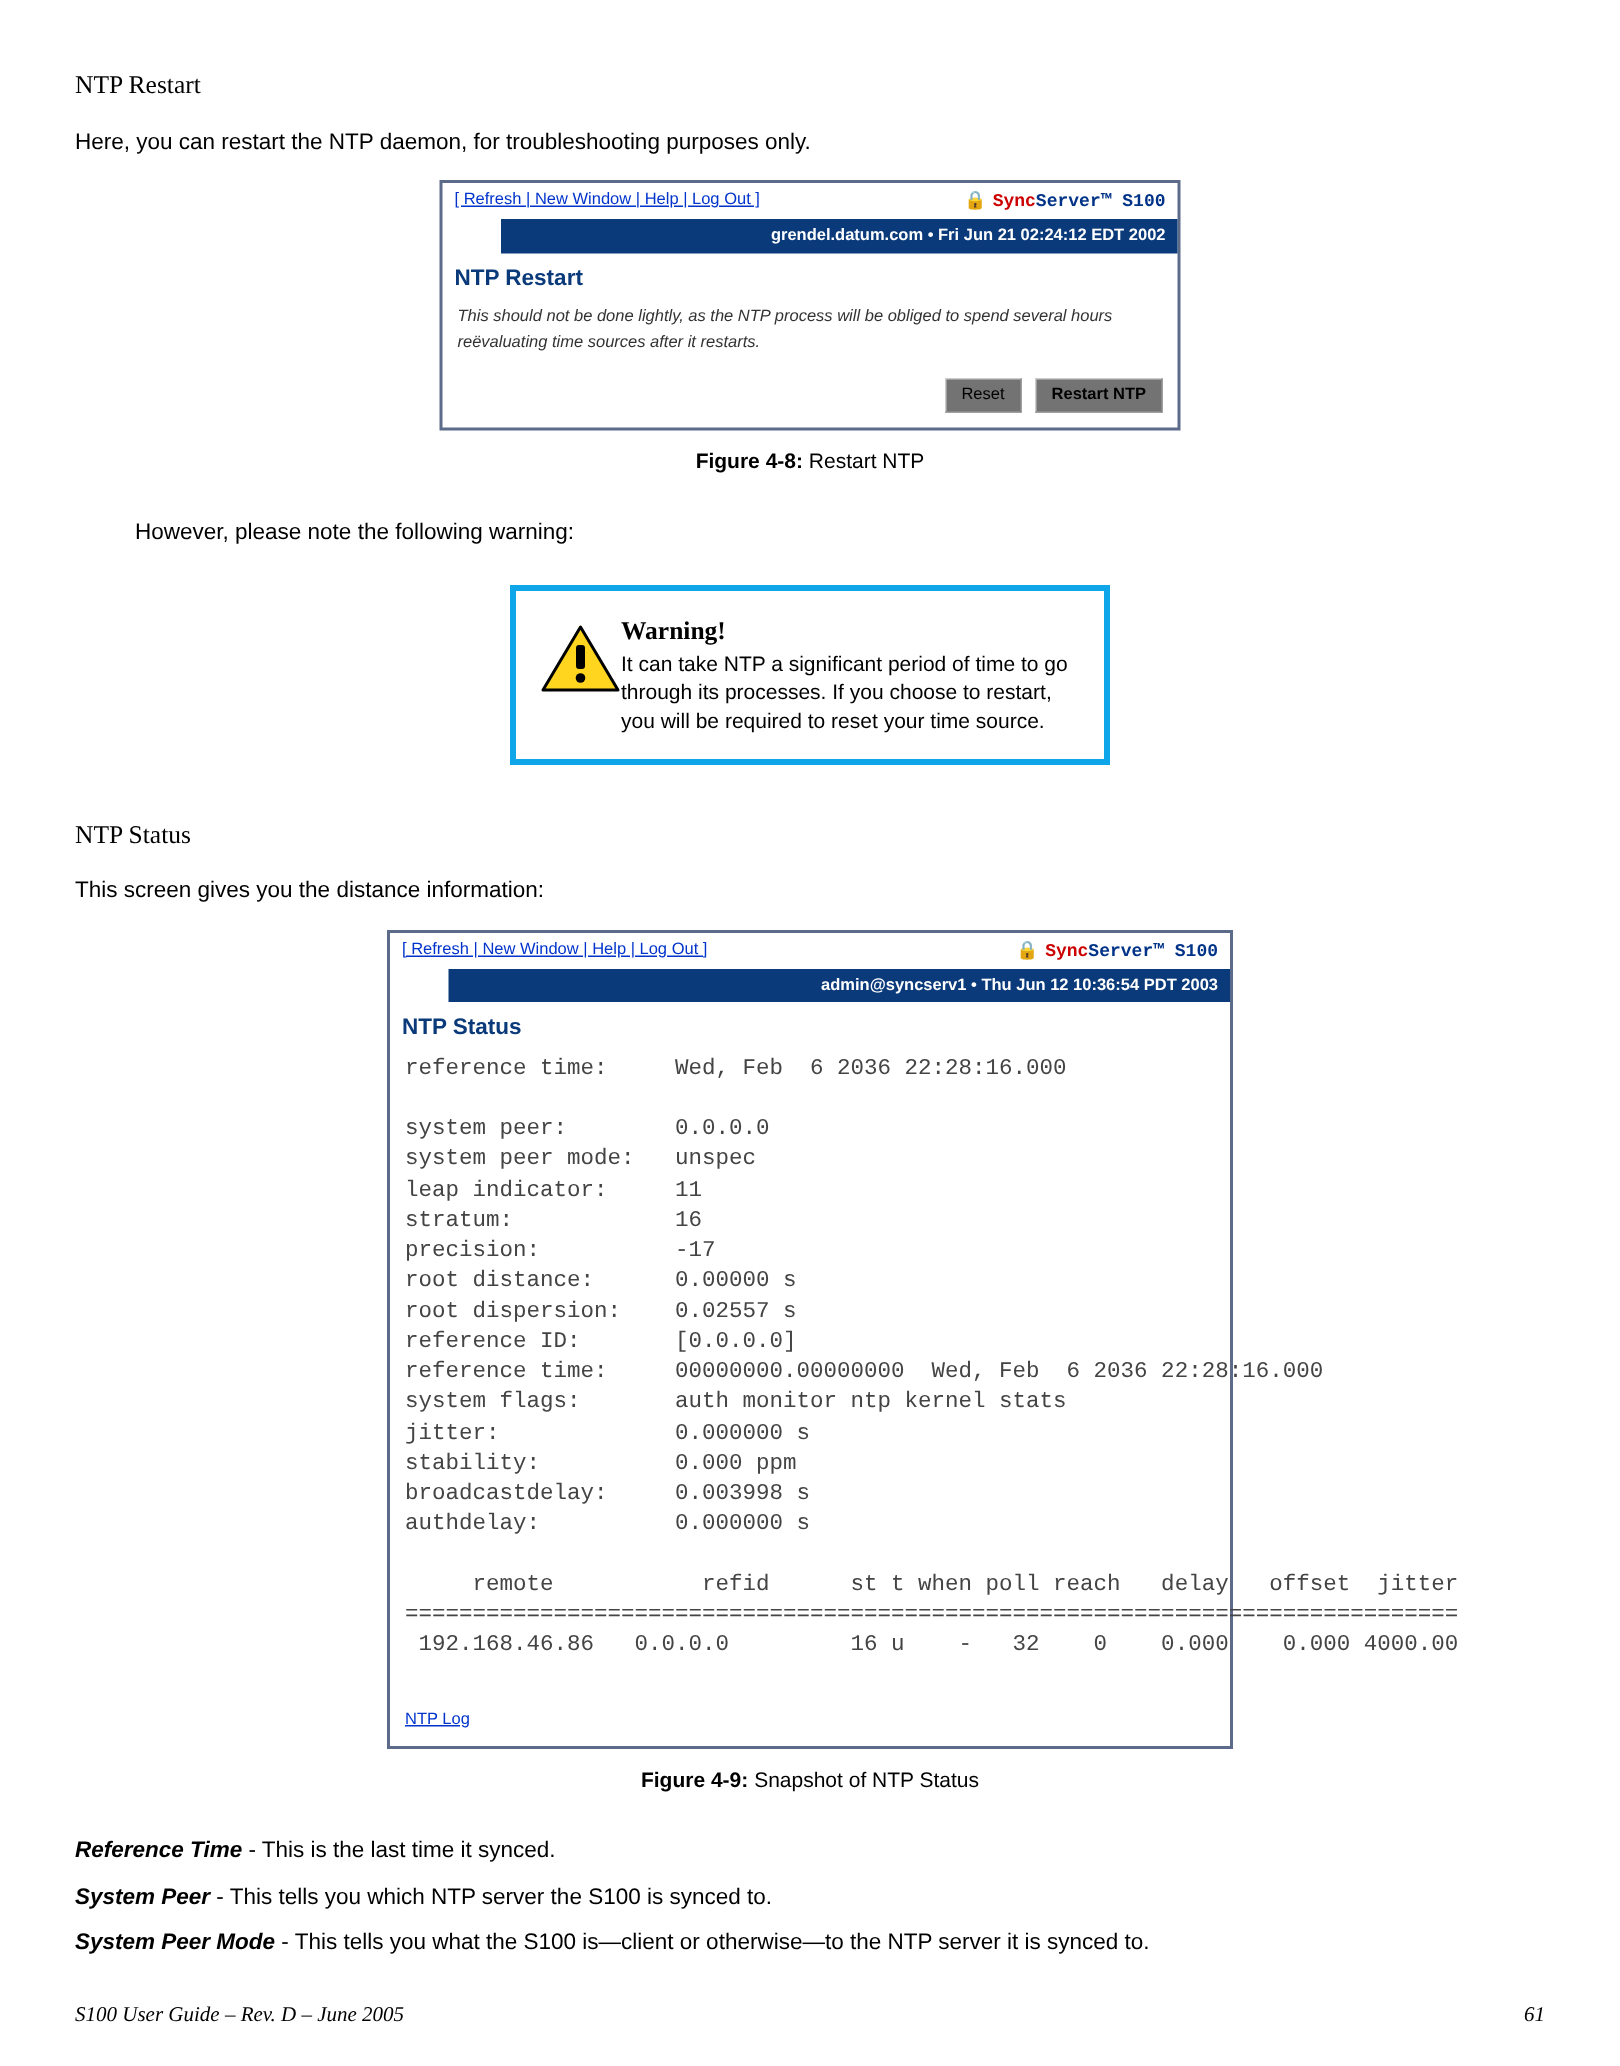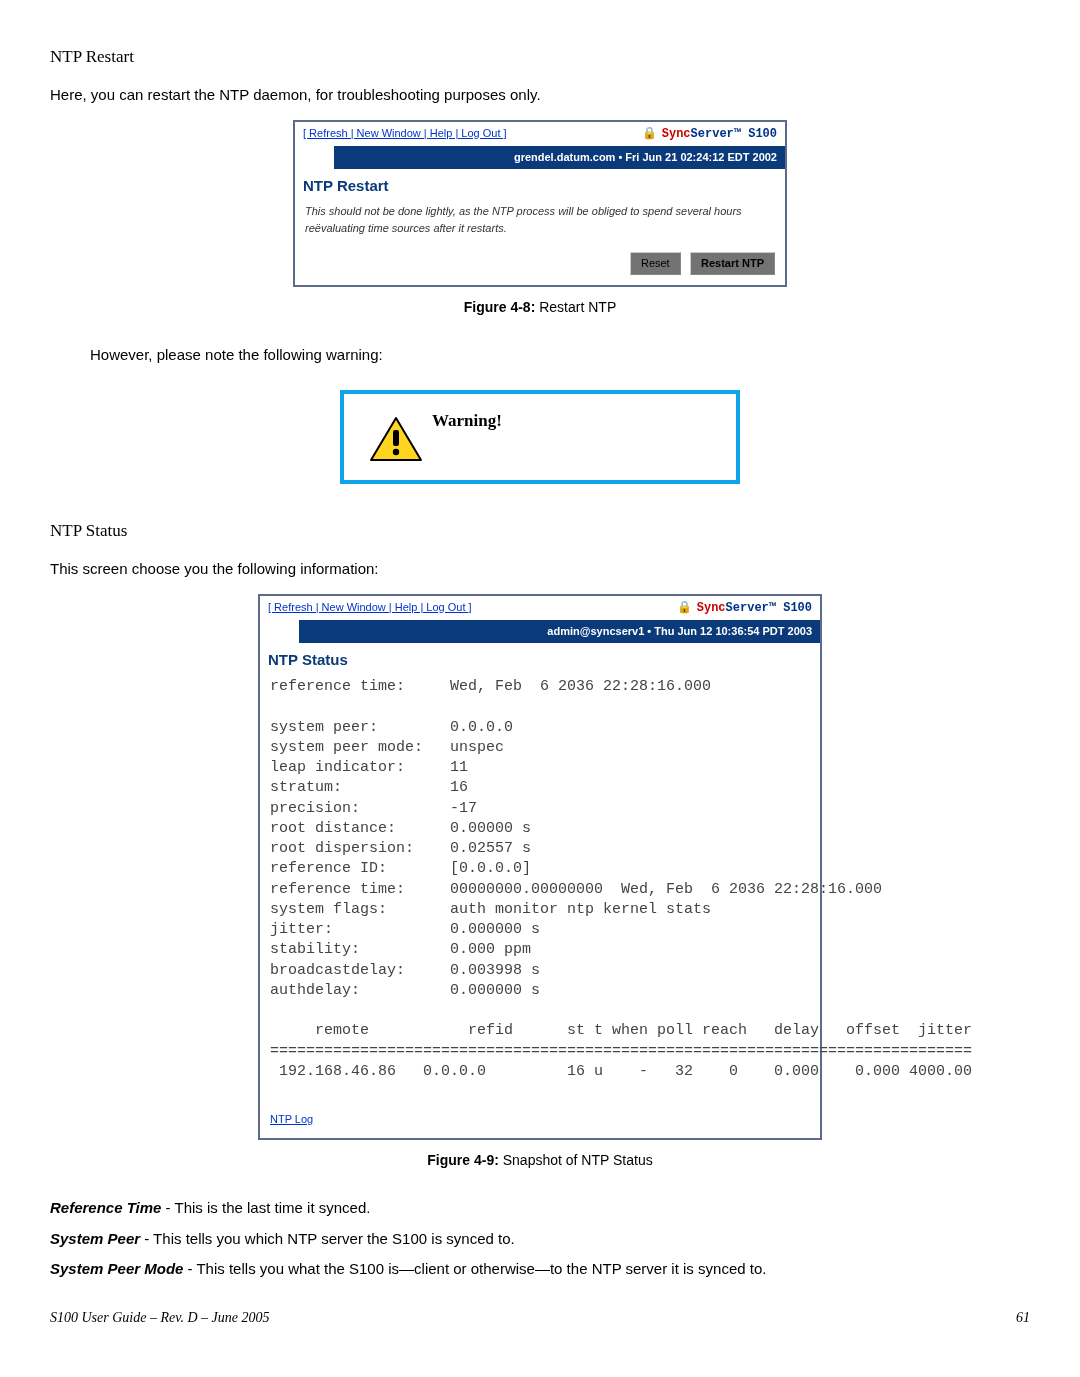--- a/index.html
+++ b/index.html
@@ -111,26 +111,27 @@
 <div class="warn-box">
   <div class="warn-icon-cell">
     <svg width="54" height="48" viewBox="0 0 54 48">
       <polygon points="27,2 52,44 2,44" fill="#ffd520" stroke="#000" stroke-width="2" stroke-linejoin="round"></polygon>
       <rect x="24" y="14" width="6" height="16" rx="2" fill="#000"></rect>
       <circle cx="27" cy="36" r="3.2" fill="#000"></circle>
     </svg>
   </div>
   <div class="warn-text">
     <div class="title">Warning!</div>
+    <div>It can take NTP a significant period of time to go through its processes. If you choose to restart, you will be required to reset your time source.</div>
   </div>
 </div>
 
 <div class="section-heading" style="margin-top:34px">NTP Status</div>
 
-<div class="indent sans body-text">This screen choose you the following information:</div>
+<div class="indent sans body-text">This screen gives you the distance information:</div>
 
 <div class="screenshot" style="width:560px">
   <div class="ss-topbar">
     <span><a href="#">[ Refresh | New Window | Help | Log Out ]</a></span>
     <span class="brand">
       <span class="lock">🔒</span><span class="sync">Sync</span><span class="server">Server™ </span><span class="s100">S100</span>
     </span>
   </div>
   <div class="ss-bluebar">admin@syncserv1  •  Thu Jun 12 10:36:54 PDT 2003</div>
   <div class="ss-title">NTP Status</div>

